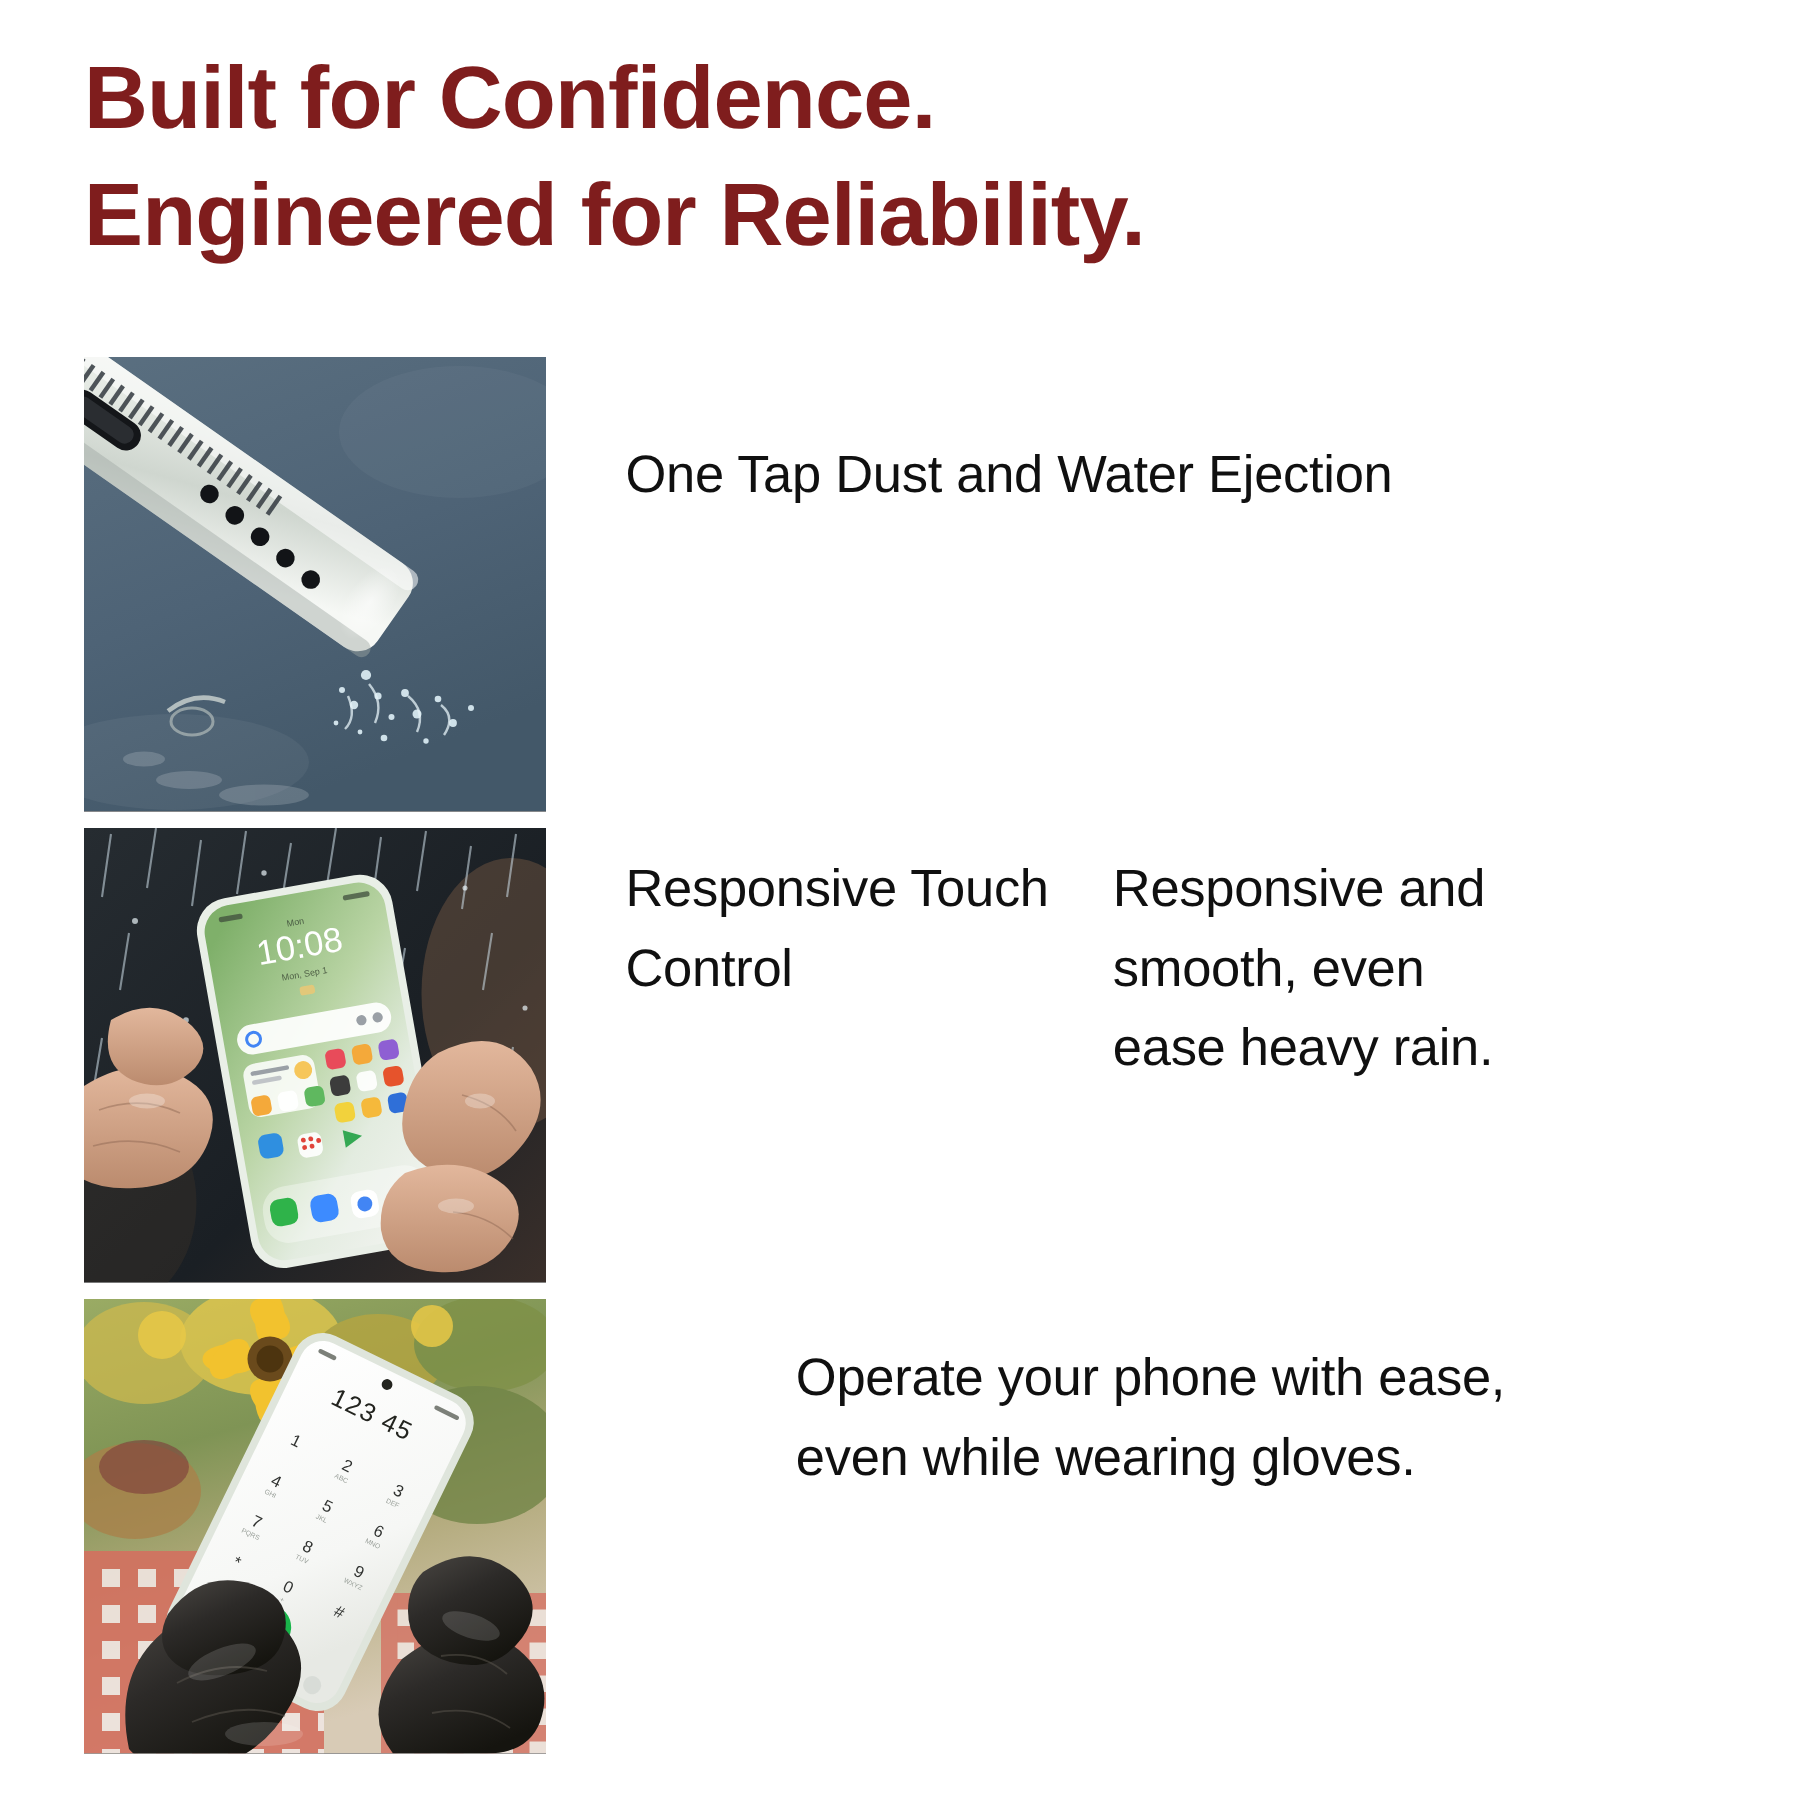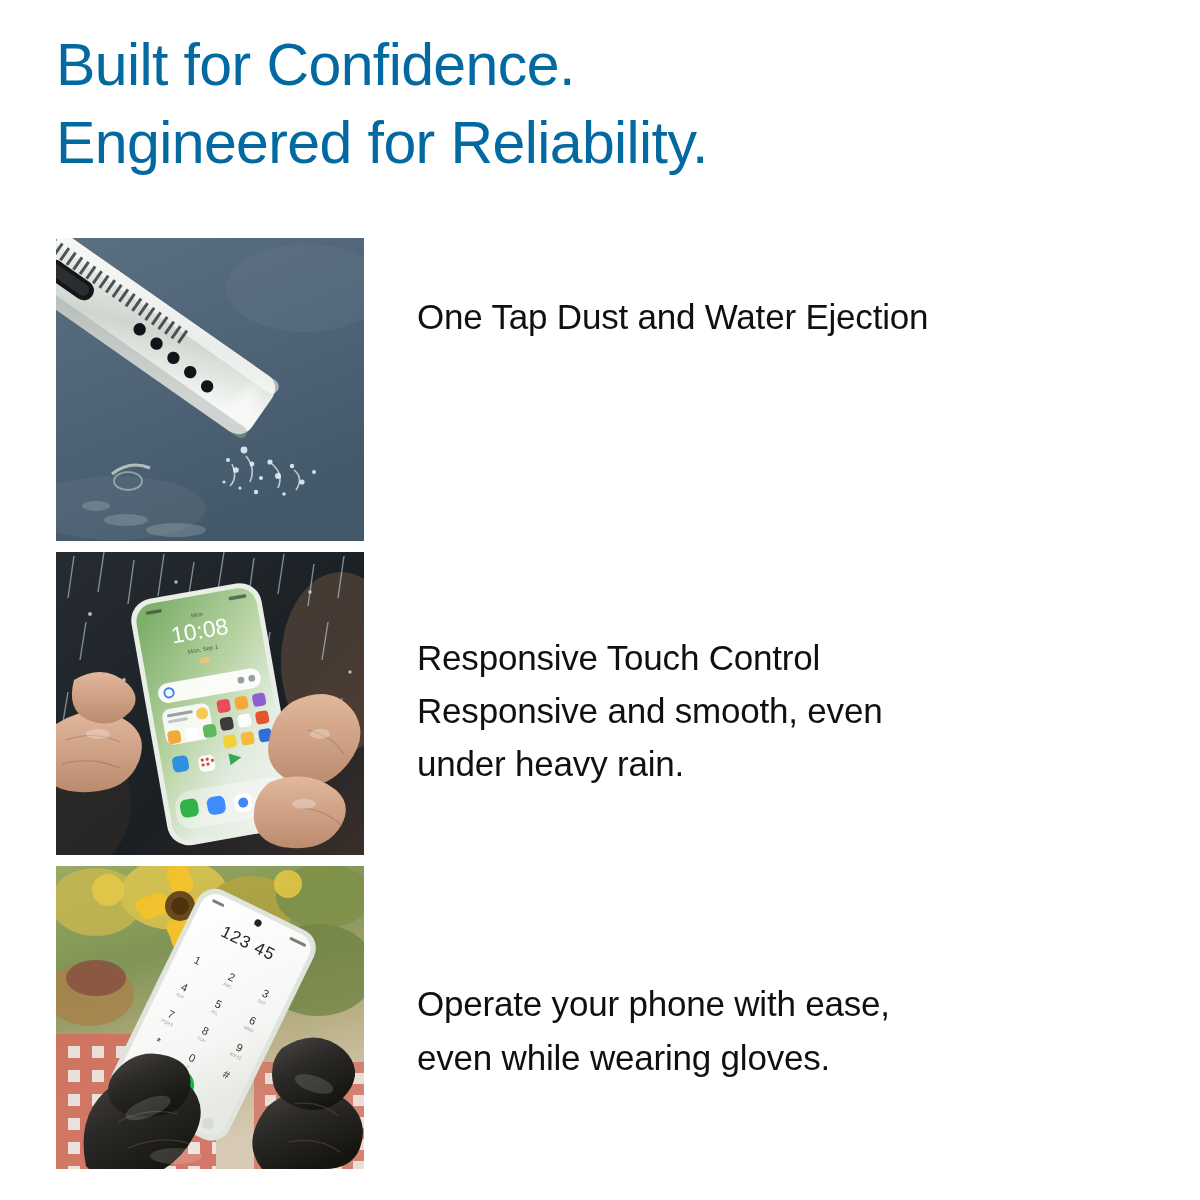--- a/index.html
+++ b/index.html
@@ -9,40 +9,40 @@
     background:#ffffff;
     font-family:"Liberation Sans", sans-serif;
     overflow:hidden;
   }
   .page { position:relative; width:1200px; height:1200px; background:#fff; }
 
   
   .headline {
     position:absolute; left:56px; top:26px; width:1080px;
     font-size:59px; line-height:1.33;
-    font-weight:400; letter-spacing:-0.6px;
-    color:#0369a1;
+    font-weight:700; letter-spacing:-0.6px;
+    color:#7f1d1d;
     white-space:pre-line;
   }
 
   
   .rows { position:absolute; left:0; top:238px; width:1200px; }
   .row { position:relative; height:303px; margin-bottom:11px; }
 
   .thumb {
     position:absolute; left:56px; top:0;
     width:308px; height:303px;
     overflow:hidden; background:#222;
   }
   .thumb svg { display:block; width:308px; height:303px; }
 
   .copy {
     position:absolute; left:417px; top:0;
     width:700px; height:303px;
-    display:flex; flex-direction:column; justify-content:center;
+    display:flex; flex-direction:row; justify-content:center;
   }
   .copy .ttl, .copy .sub {
     font-size:35px; line-height:1.52; color:#101010;
     font-weight:400; letter-spacing:-0.2px;
   }
   .copy .sub { white-space:pre-line; }
 
   
   .row-1 .copy { justify-content:flex-start; padding-top:52px; }
   .row-2 .copy { justify-content:center; padding-top:14px; }
@@ -311,21 +311,21 @@
           <g fill="#ffffff" opacity="0.28">
             <ellipse cx="42" cy="182" rx="12" ry="5"></ellipse>
             <ellipse cx="264" cy="182" rx="10" ry="5"></ellipse>
             <ellipse cx="248" cy="252" rx="12" ry="5"></ellipse>
           </g>
         </svg>
       </div>
       <div class="copy">
         <div class="ttl">Responsive Touch Control</div>
         <div class="sub">Responsive and smooth, even
-under heavy rain.</div>
+ease heavy rain.</div>
       </div>
     </div>
 
     <div class="row row-3">
       <div class="thumb">
         <svg viewBox="0 0 308 303" xmlns="http://www.w3.org/2000/svg" aria-hidden="true">
           <defs>
             <linearGradient id="g3bg" x1="0" y1="0" x2="0.3" y2="1">
               <stop offset="0" stop-color="#9aab64"></stop>
               <stop offset="0.35" stop-color="#7f9455"></stop>

